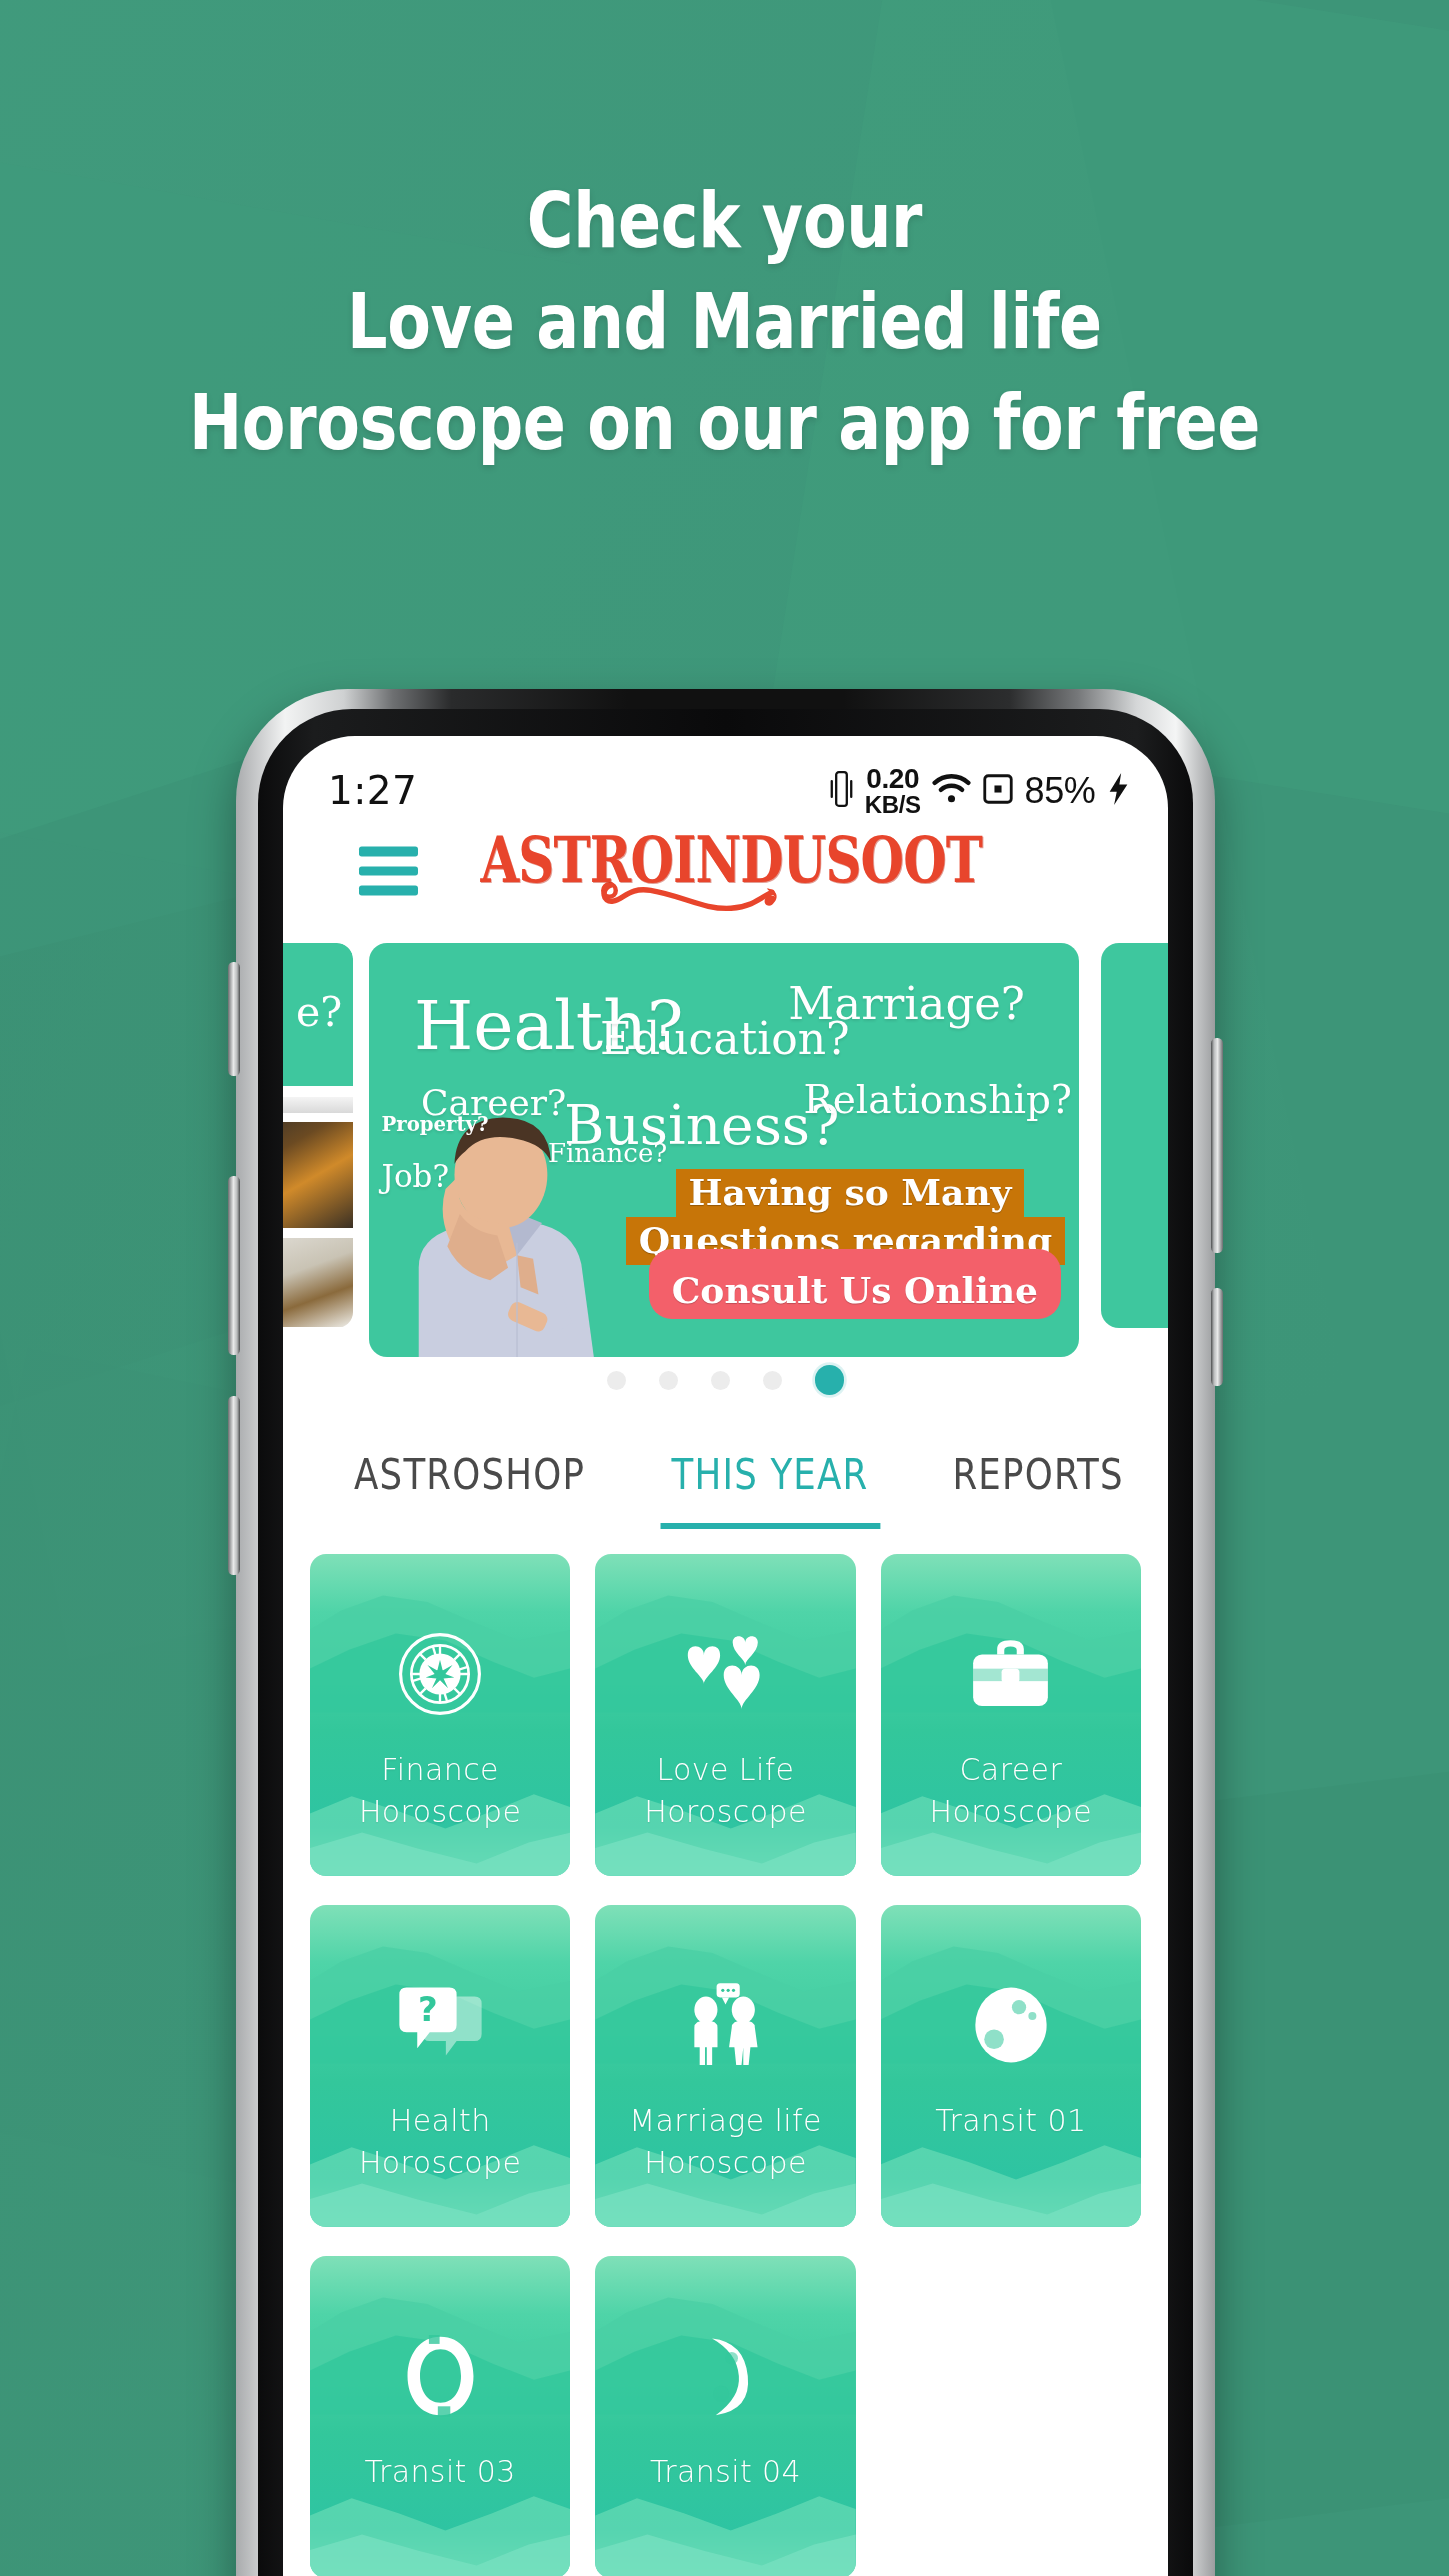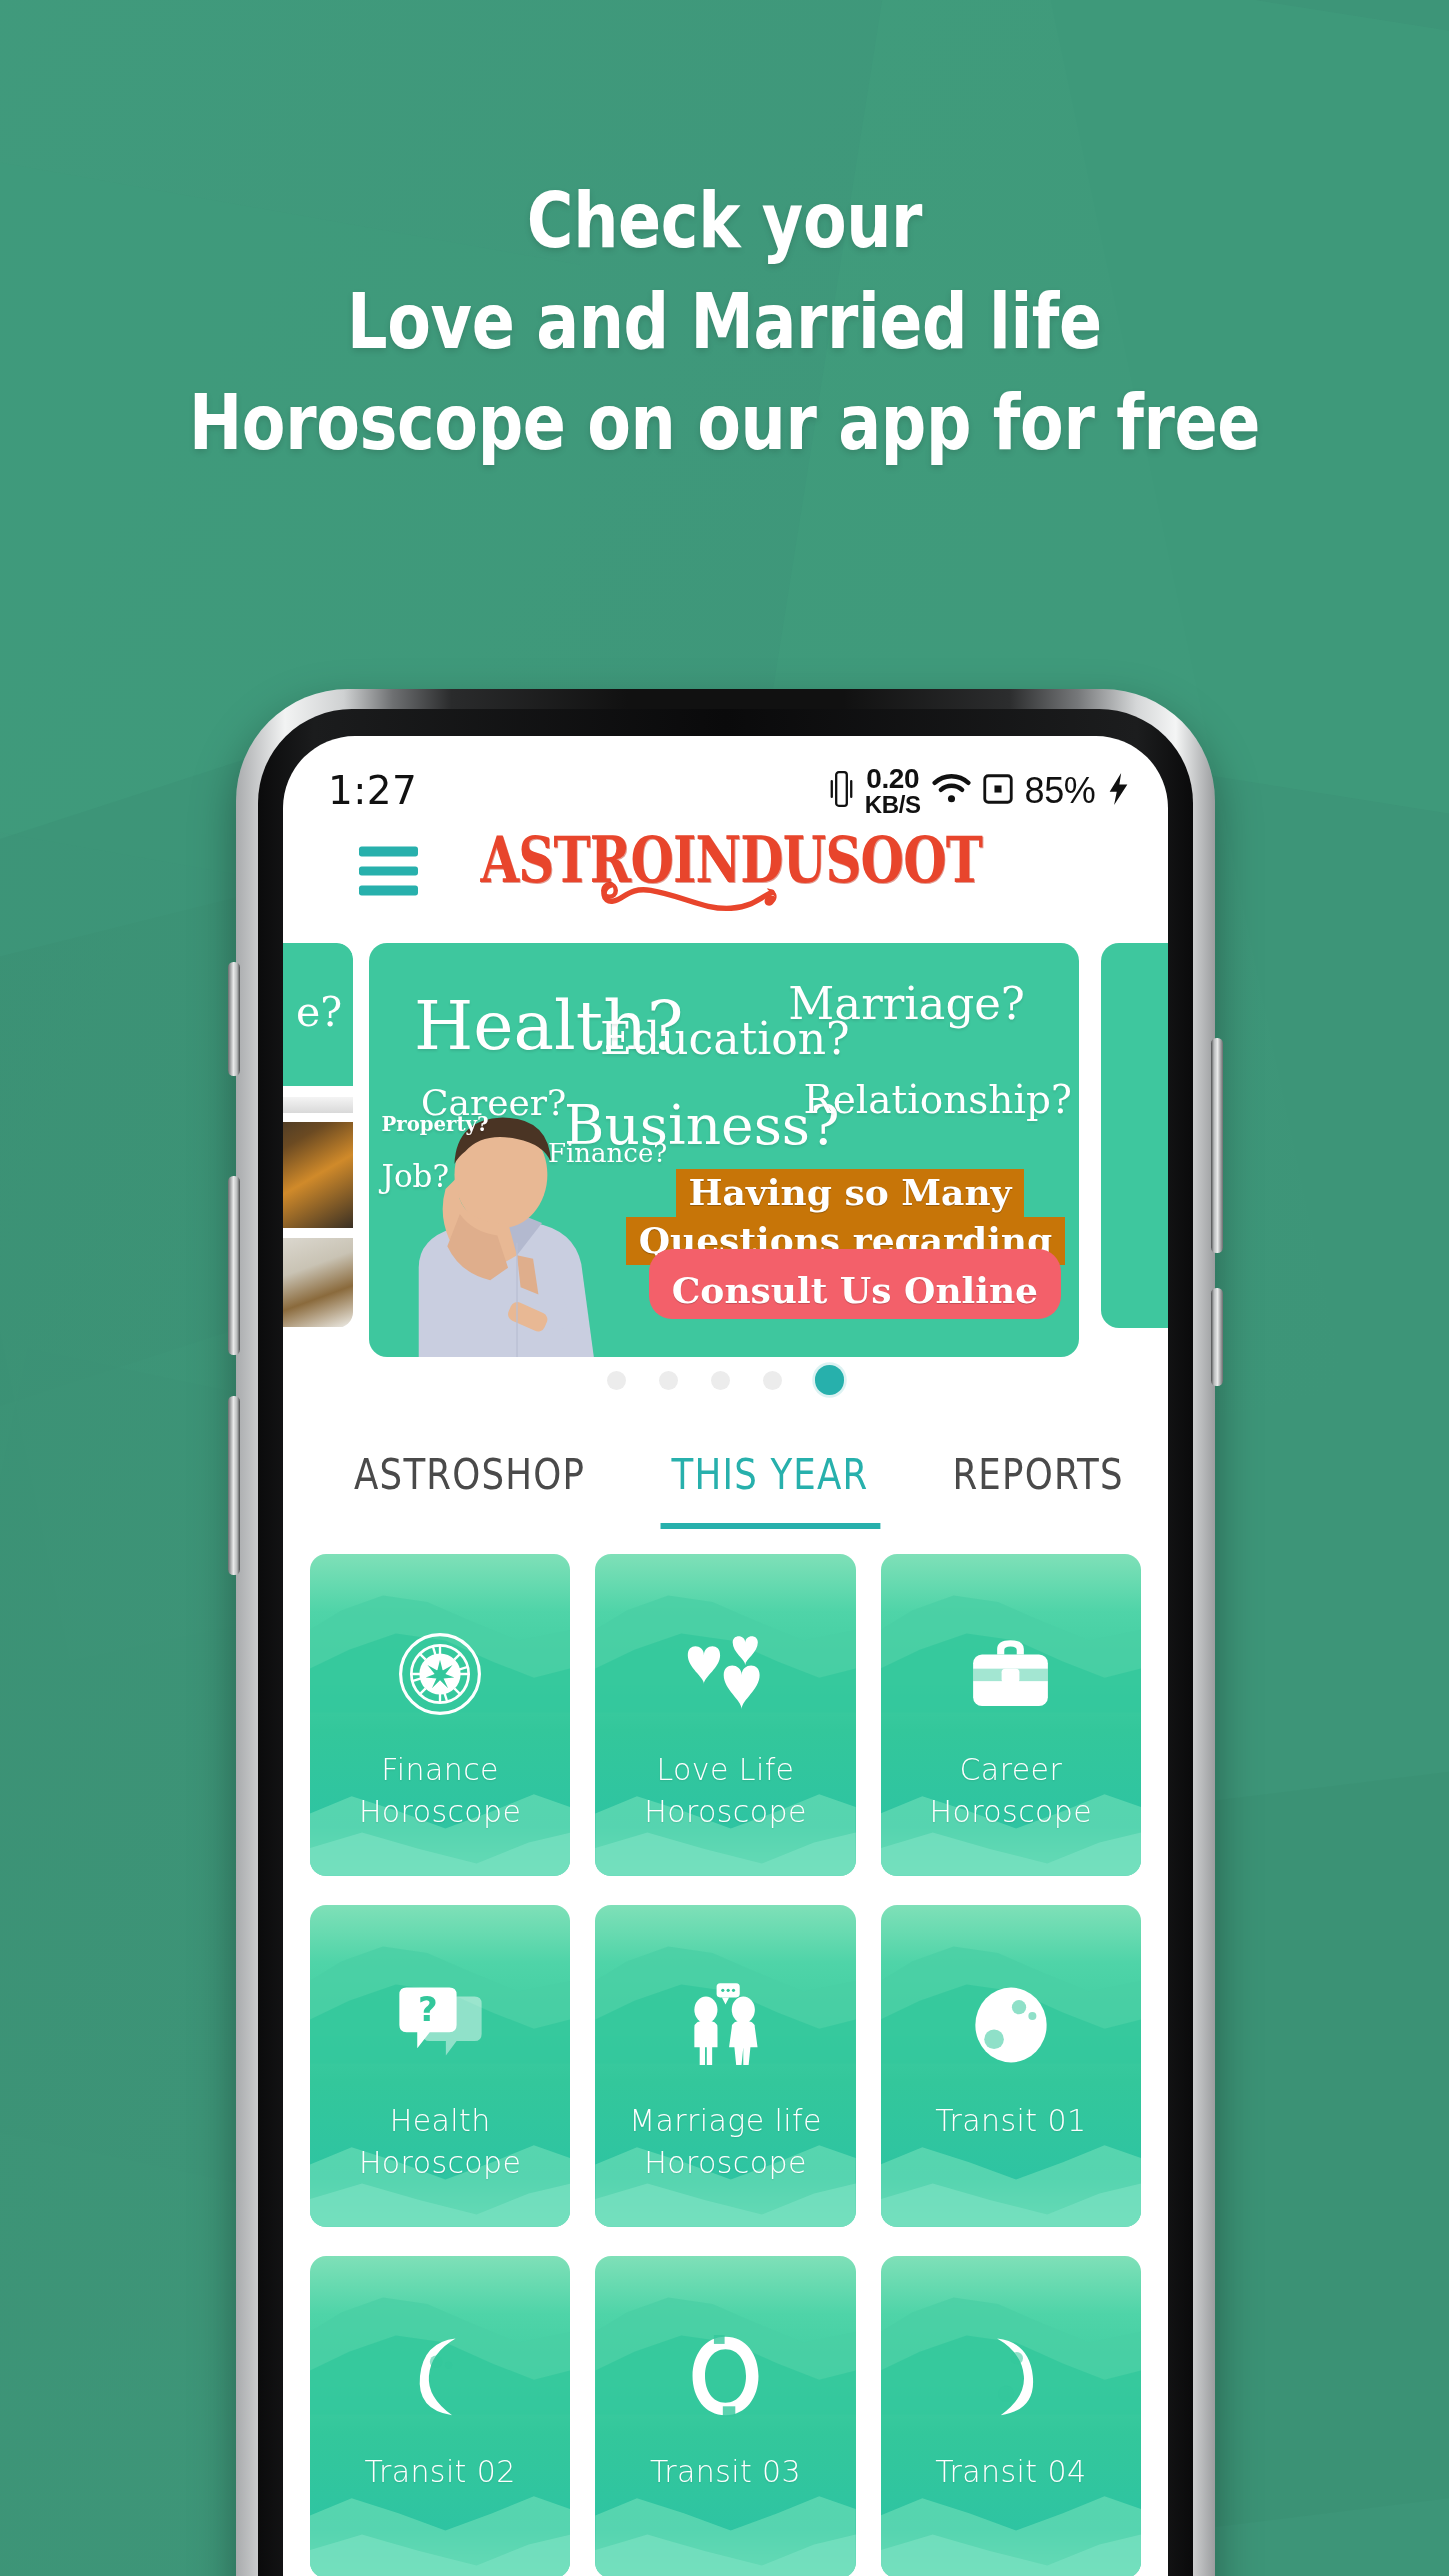--- a/index.html
+++ b/index.html
@@ -495,36 +495,20 @@
             <circle cx="55" cy="26" r="8" fill="#33c79b" opacity=".55"></circle>
             <circle cx="70" cy="36" r="4.5" fill="#33c79b" opacity=".55"></circle>
             <circle cx="27" cy="62" r="11" fill="#33c79b" opacity=".55"></circle>
           </svg>
         </div>
         <div class="card-label">
           <span>Transit 01</span>
         </div>
       </div>
 
-      <div class="card">
-        <div class="wave w1"></div>
-        <div class="wave w2"></div>
-        <div class="wave w3"></div>
-        <div class="wave w4"></div>
-        <div class="card-icon">
-          <svg width="81" height="82" viewBox="0 0 90 92">
-            <path d="M62 4 Q26 8 22 46 Q18 84 58 90 Q30 70 32 46 Q34 20 62 4 Z" fill="#fff"></path>
-            <circle cx="40" cy="30" r="7" fill="#33c79b" opacity=".55"></circle>
-            <circle cx="54" cy="34" r="4" fill="#33c79b" opacity=".55"></circle>
-          </svg>
-        </div>
-        <div class="card-label">
-          <span>Transit 02</span>
-        </div>
-      </div>
 
       <div class="card">
         <div class="wave w1"></div>
         <div class="wave w2"></div>
         <div class="wave w3"></div>
         <div class="wave w4"></div>
         <div class="card-icon">
           <svg width="77" height="82" viewBox="0 0 86 92">
             <path d="M43 2 C66 2 80 22 80 46 C80 70 66 90 43 90 C20 90 6 70 6 46 C6 22 20 2 43 2 Z
                      M43 16 C28 16 20 30 20 46 C20 62 28 76 43 76 C58 76 66 62 66 46 C66 30 58 16 43 16 Z" fill="#fff" fill-rule="evenodd"></path>

